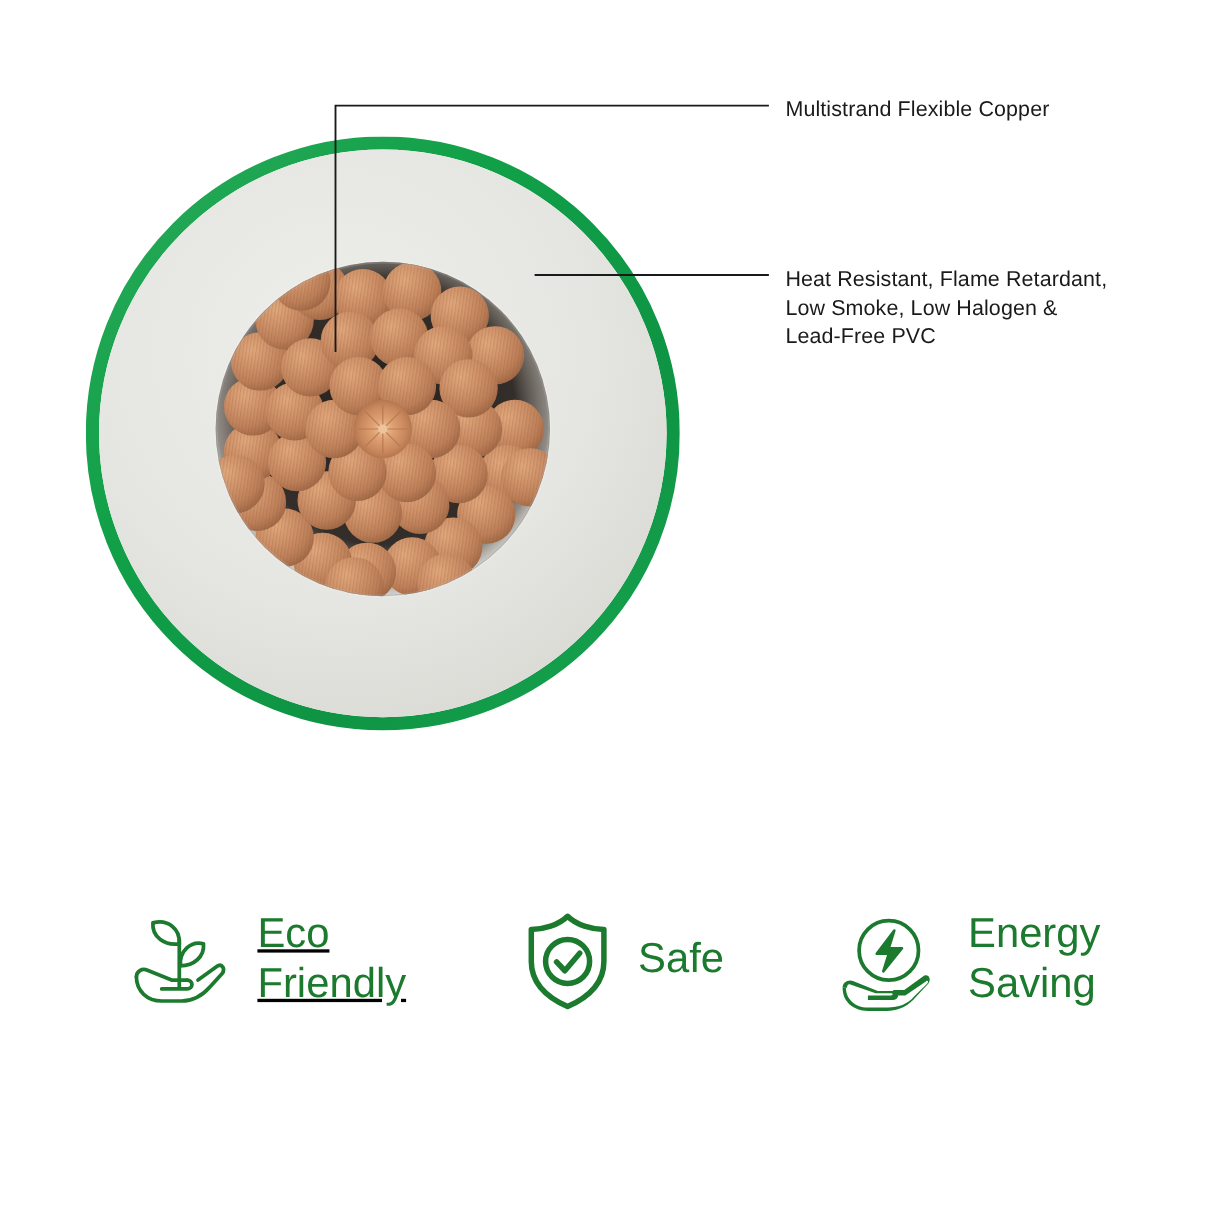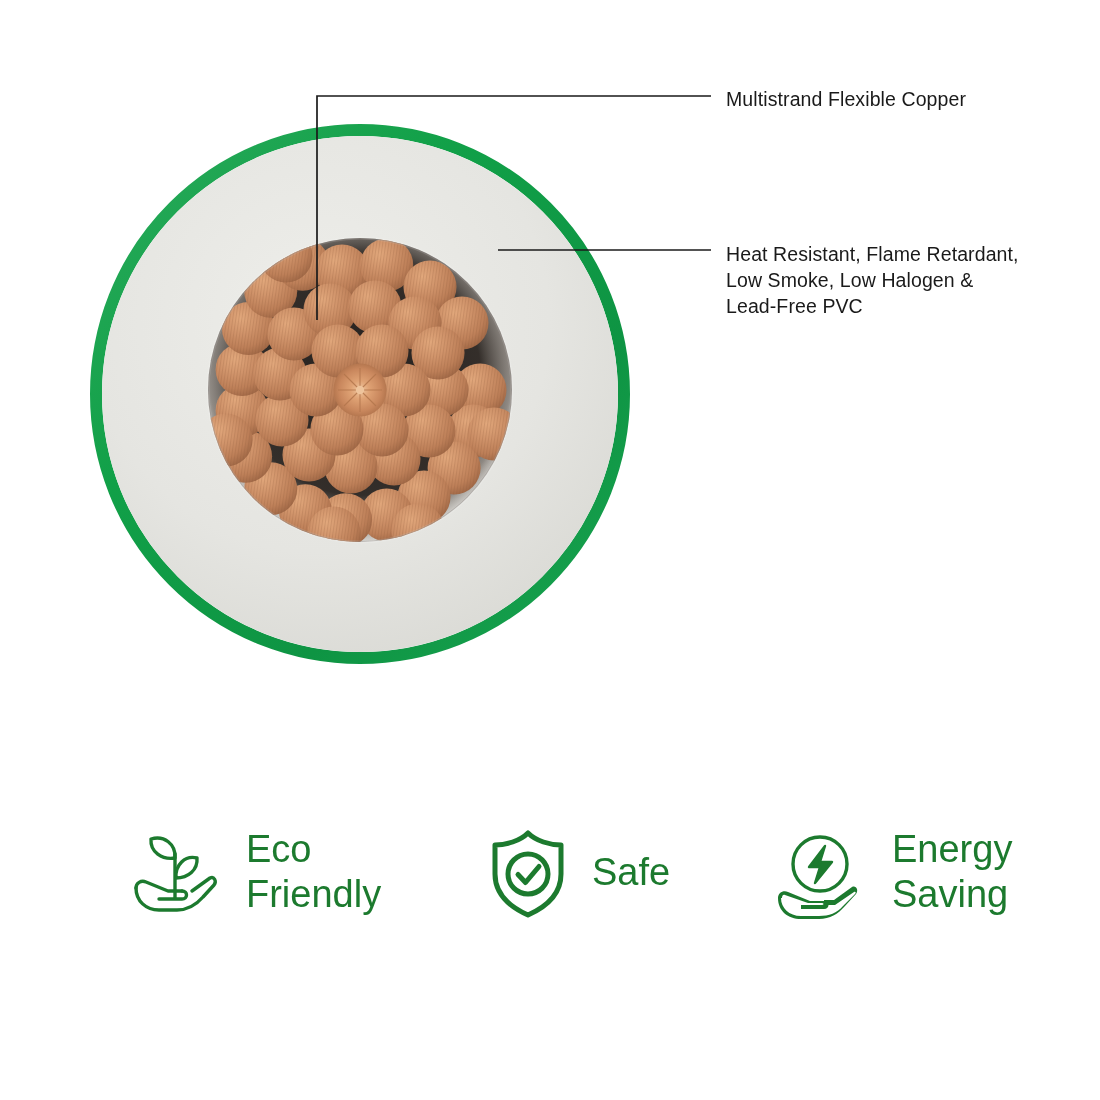--- a/index.html
+++ b/index.html
@@ -10,21 +10,21 @@
   body {
     width: 1100px;
     height: 1100px;
     position: relative;
     font-family: "Liberation Sans", sans-serif;
     overflow: hidden;
   }
 
   #stage {
     position: absolute;
-    left: 16px; top: 0;
+    left: 4px; top: 0;
     width: 1064px;
     height: 1100px;
   }
 
   
   .cable-wrap {
     position: absolute;
     left: 74px;
     top: 124px;
     width: 540px;
@@ -61,21 +61,21 @@
     height: 130px;
   }
   .feature {
     position: absolute;
     top: 0;
     display: flex;
     align-items: center;
     gap: 18px;
     height: 120px;
   }
-  #feature-eco { left: 112px; }
+  #feature-eco { left: 112px; text-decoration: underline; }
   #feature-safe { left: 466px; }
   #feature-energy { left: 758px; align-items: center; }
 
   .feature-icon {
     flex: 0 0 auto;
     display: block;
   }
   .feature-label {
     color: #1c7a2e;
     font-size: 38px;

